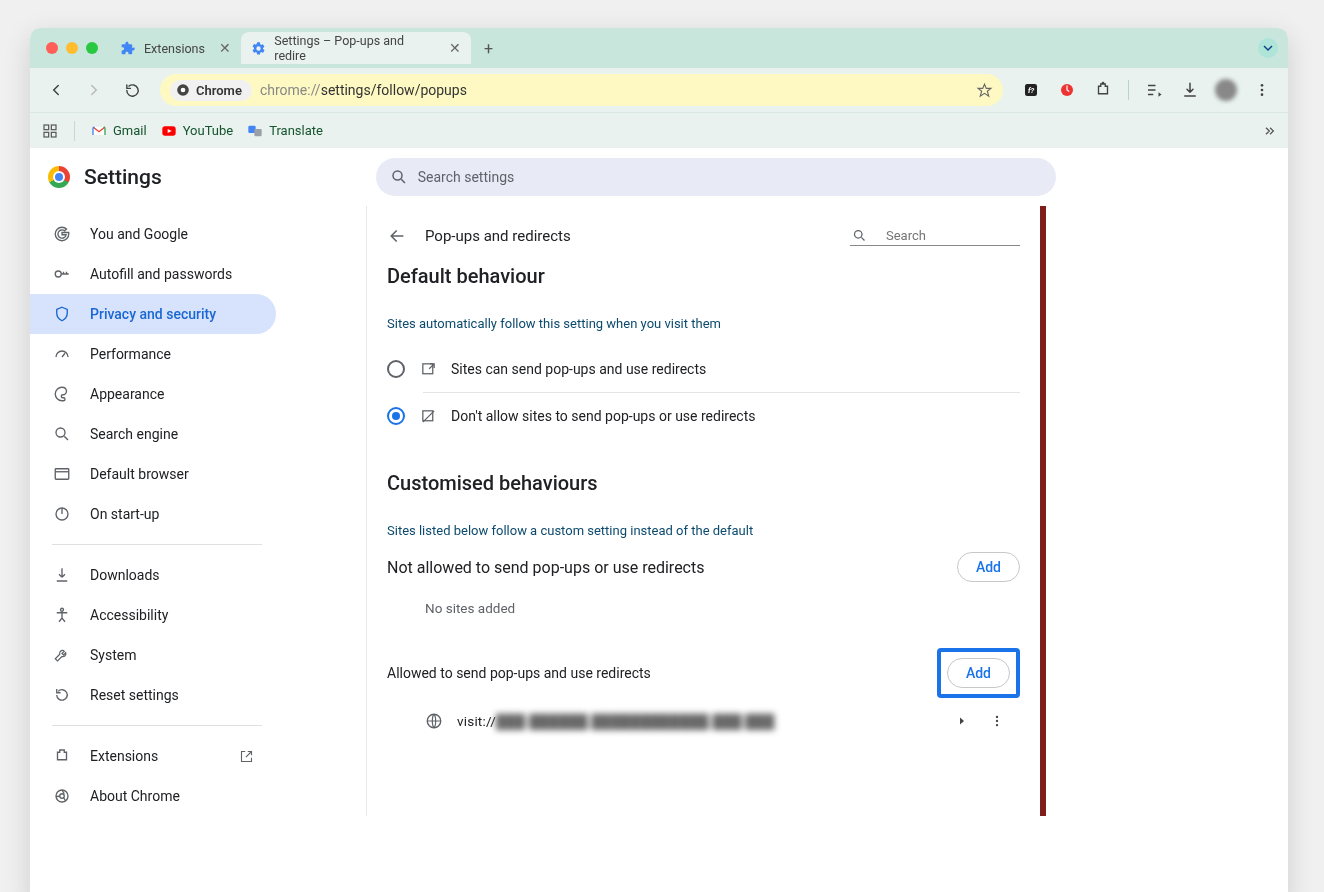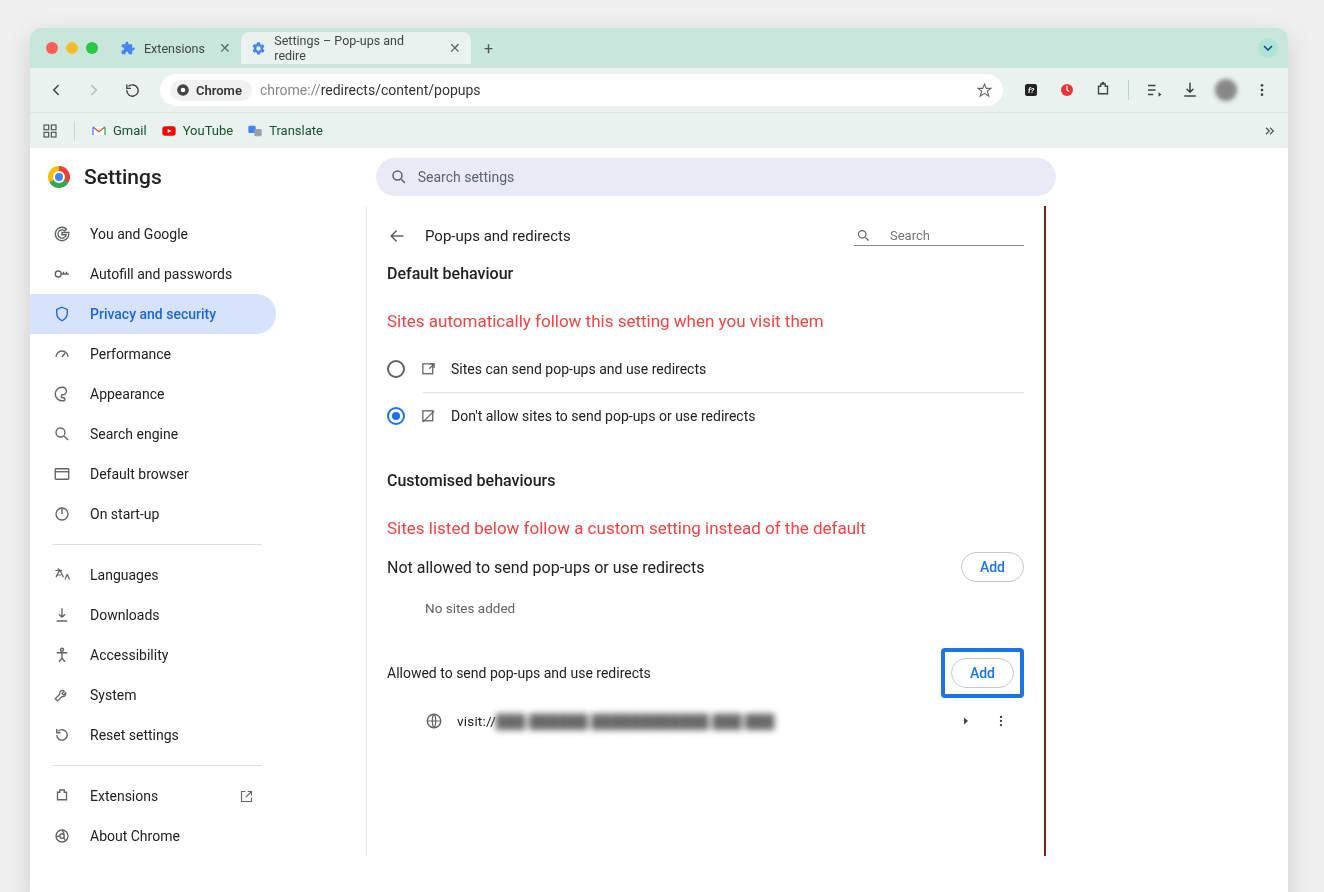--- a/index.html
+++ b/index.html
@@ -14,21 +14,21 @@
   .tab.active { background: #e9f2ee; }
   .tab .ticon { width: 16px; height: 16px; display: flex; align-items: center; justify-content: center; }
   .tab .close { color: #666; font-size: 14px; margin-left: 6px; }
   .newtab { width: 28px; height: 28px; display:flex; align-items:center; justify-content:center; color:#555; font-size:16px; margin-left:4px; }
   .tabstrip .chev { position:absolute; right:10px; width:20px; height:20px; border-radius:50%; background:#aee5d8; display:flex;align-items:center;justify-content:center;color:#2b7; font-size:11px;}
 
   
   .toolbar { height: 44px; background: #e9f2ee; display: flex; align-items: center; padding: 0 10px; gap: 6px; }
   .ticonbtn { width: 32px; height: 32px; display:flex;align-items:center;justify-content:center; color:#555; border-radius:50%; }
   .ticonbtn.dis { color:#aaa; }
-  .omnibox { flex: 1; height: 32px; background: #ffffff; border-radius: 16px; display: flex; align-items: center; padding: 0 10px; gap: 8px; margin: 0 6px; font-size: 14px; color: #333; }
+  .omnibox { flex: 1; height: 32px; background: #fef9c3; border-radius: 16px; display: flex; align-items: center; padding: 0 10px; gap: 8px; margin: 0 6px; font-size: 14px; color: #333; }
   .omnibox .chip { display:flex; align-items:center; gap:6px; background:#f1f1f1; border-radius:12px; padding: 3px 10px 3px 6px; font-size: 13px; font-weight:600;}
   .omnibox .url .dim { color:#888; }
   .omnibox .star { margin-left:auto; color:#777; }
   .tb-right { display:flex; align-items:center; gap:4px; }
   .tb-divider { width:1px; height:20px; background:#bcd3cb; margin:0 5px;}
   .avatar { width:22px; height:22px; border-radius:50%; background:#888; filter: blur(2px); }
   .profile-bg { padding:4px; border-radius:6px;}
 
   
   .bookbar { height: 36px; background:#e9f2ee; border-top:1px solid #d9e8e2; display:flex; align-items:center; padding:0 12px; gap:14px; font-size:13px; color:#14532d;}
@@ -46,30 +46,30 @@
   .settings-body { display:flex; height: calc(100% - 58px);}
   .sidebar { width: 336px; padding-top:8px; border-right: 0px solid #eee;}
   .navitem { height:40px; display:flex; align-items:center; gap:18px; padding: 0 22px; font-size:14px; color:#202124; border-radius: 0 20px 20px 0; margin-right:90px;}
   .navitem.sel { background:#d7e3fc; color:#1967d2; font-weight:500;}
   .navitem.sel svg path, .navitem.sel svg { stroke:#1967d2; }
   .navitem .nicon { width:20px; display:flex; justify-content:center; color:#5f6368;}
   .navitem.sel .nicon { color:#1967d2;}
   .navdiv { height:1px; background:#e0e0e0; margin: 10px 22px 10px 22px; width:210px;}
   .navitem .ext { margin-left:auto; color:#5f6368; }
 
-  .main { flex:1; border-left:1px solid #e8e8e8; border-right:2px solid #7f1d1d; max-width:680px; padding: 0; overflow:auto;}
+  .main { flex:1; border-left:1px solid #e8e8e8; border-right:6px solid #7f1d1d; max-width:680px; padding: 0; overflow:auto;}
   .main-inner { padding: 16px 20px; }
   .page-title-row { display:flex; align-items:center; gap:18px; margin: 4px 0 18px 0;}
   .page-title-row .back { color:#5f6368; }
   .page-title-row .ptitle { font-size:15px; color:#202124; }
   .page-title-row .psearch { margin-left:auto; display:flex; align-items:center; gap:19px; border-bottom:1px solid #888; padding:2px 2px; width:170px; font-size:13px; color:#5f6368;}
   .page-title-row .psearch input { border:none; outline:none; font-size:13px; width:130px; background:transparent; }
   .desc { font-size:13.5px; color:#3c4043; line-height:1.55; margin-bottom: 24px; }
-  .sect-h { font-size:16px; color:#202124; font-weight:500; margin: 12px 0 8px 0;}
-  .sect-s { font-size:17px; color:#ef4444; margin-bottom: 14px; margin-top: 28px;}
+  .sect-h { font-size:20px; color:#202124; font-weight:500; margin: 12px 0 8px 0;}
+  .sect-s { font-size:13px; color:#0c4a6e; margin-bottom: 14px; margin-top: 28px;}
   .radio-row { display:flex; align-items:center; gap:14px; padding: 14px 0; font-size:14px; color:#202124; border-top:1px solid transparent;}
   .radio-row + .radio-row { border-top:1px solid #e4e4e4; margin-left:36px; padding-left:0;}
   .radio { width:18px; height:18px; border:2px solid #5f6368; border-radius:50%; position:relative; flex-shrink:0;}
   .radio.on { border-color:#1a73e8;}
   .radio.on:after { content:""; position:absolute; inset:3px; background:#1a73e8; border-radius:50%;}
   .ricon { color:#5f6368; width:18px; display:flex; justify-content:center;}
   .row-flex { display:flex; align-items:center; justify-content:space-between; margin-top: 14px;}
   .addbtn { border:1px solid #c7c7c7; color:#1a73e8; background:#fff; padding: 6px 18px; border-radius: 16px; font-size:14px; font-weight:500;}
   .hl-wrap { border:4px solid #1a73e8; padding:6px; border-radius:4px; display:inline-block;}
   .nosites { color:#5f6368; font-size:13.5px; padding: 18px 0 18px 38px;}
@@ -140,21 +140,21 @@
       <span class="chip">
         <span>
             <svg width="14" height="14" viewBox="0 0 24 24">
               <circle cx="12" cy="12" r="10" fill="#444"></circle>
               <circle cx="12" cy="12" r="4" fill="#fff"></circle>
             </svg>
           </span>
         <span>Chrome</span>
       </span>
       <span class="url">
-        <span class="dim">chrome://</span><span>redirects/content/popups</span>
+        <span class="dim">chrome://</span><span>settings/follow/popups</span>
       </span>
       <span class="star">
         <svg width="17" height="17" viewBox="0 0 24 24">
             <path d="M12 3l2.5 6H21l-5 4 2 7-6-4-6 4 2-7-5-4h6.5z" fill="none" stroke="#666" stroke-width="1.6"></path>
           </svg>
       </span>
     </div>
     <div class="tb-right">
       <div class="ticonbtn">
           <svg width="18" height="18" viewBox="0 0 24 24">
@@ -324,28 +324,20 @@
                 <circle cx="12" cy="12" r="8" fill="none" stroke="#5f6368" stroke-width="1.8"></circle>
                 <path d="M12 4v8" stroke="#5f6368" stroke-width="1.8"></path>
               </svg>
             </span>
             <span>On start-up</span>
           </div>
         <div class="navdiv"></div>
         <div class="navitem">
             <span class="nicon">
               <svg width="18" height="18" viewBox="0 0 24 24">
-                <path d="M3 6h9M7 3v3m-3 9l5-10 5 10m5-4l-3 7m3-7l3 7M4 12h7" fill="none" stroke="#5f6368" stroke-width="1.6"></path>
-              </svg>
-            </span>
-            <span>Languages</span>
-          </div>
-        <div class="navitem">
-            <span class="nicon">
-              <svg width="18" height="18" viewBox="0 0 24 24">
                 <path d="M12 3v12m0 0l-4-4m4 4l4-4M5 20h14" stroke="#5f6368" stroke-width="1.8" fill="none"></path>
               </svg>
             </span>
             <span>Downloads</span>
           </div>
         <div class="navitem">
             <span class="nicon">
               <svg width="18" height="18" viewBox="0 0 24 24">
                 <circle cx="12" cy="5" r="2" fill="none" stroke="#5f6368" stroke-width="1.8"></circle>
                 <path d="M5 9h14M12 9v7m-4 5l4-5 4 5" fill="none" stroke="#5f6368" stroke-width="1.8"></path>

